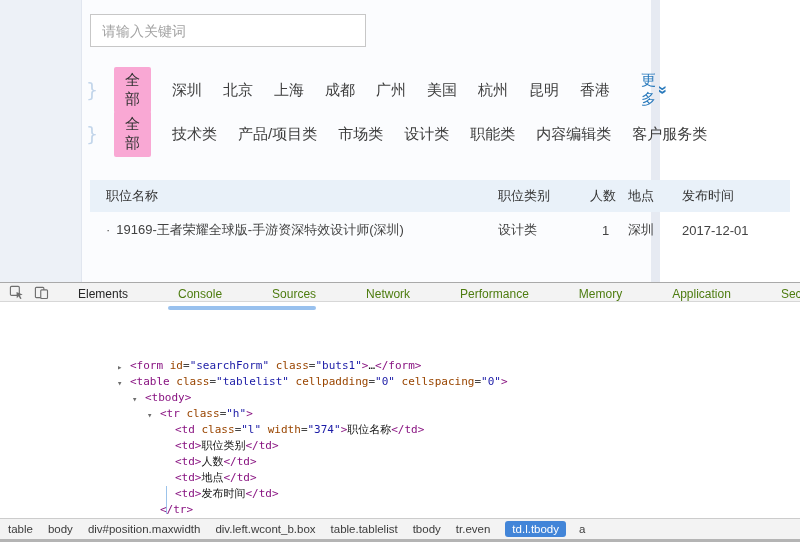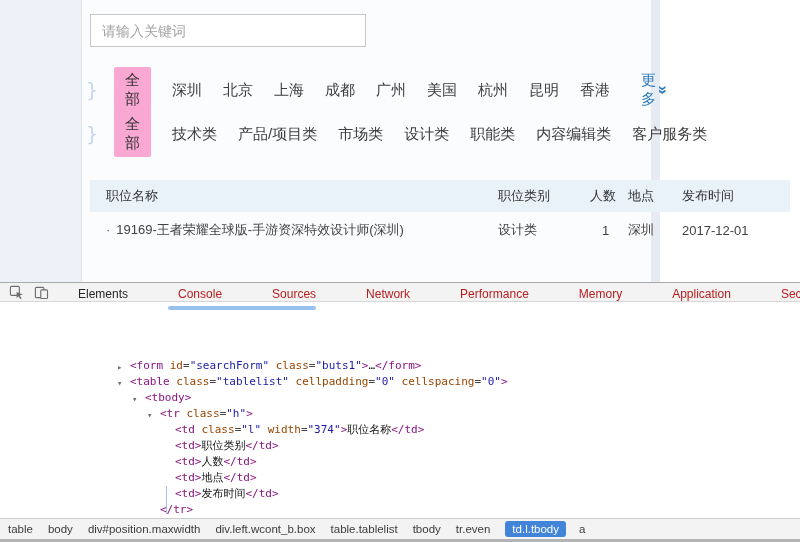--- a/index.html
+++ b/index.html
@@ -46,21 +46,21 @@
   .jobs .bullet { color:#555; margin-right:6px; }
   .jobs a.job-link { color:#424242; text-decoration:none; }
   .jobs td.c3 { padding-left:12px; }
 
   
   .devtools { position:absolute; left:0; top:282px; width:800px; height:260px; background:#fff; border-top:1px solid #a9a9a9; }
   .dt-toolbar { position:absolute; left:0; top:0; width:800px; height:19px; background:#f3f3f3; border-bottom:1px solid #d7d7d7; display:flex; align-items:center; padding-left:9px; }
   .dt-icon { width:15px; height:15px; margin-right:10px; display:flex; align-items:center; cursor:pointer; }
   .dt-sep { width:1px; height:14px; background:#cfcfcf; margin:0 4px 0 2px; }
   .dt-tabs { display:flex; align-items:flex-end; height:100%;gap:24px; }
-  .dt-tab { margin:0 13px; font-size:12px; color:#b91c1c; cursor:pointer; white-space:nowrap; }
+  .dt-tab { margin:0 13px; font-size:12px; color:#4d7c0f; cursor:pointer; white-space:nowrap; }
   .dt-tab.sel { color:#262626; }
 
   .tree {
     position:absolute; left:0; top:19px; width:800px; height:216px; overflow:hidden;
     font-family:"DejaVu Sans Mono", monospace; font-size:11px; line-height:16px; white-space:pre; background:#fff;
   }
   .tln { position:relative; height:16px; cursor:default; }
   .tln.clip { margin-top:-8px; }
   .arrow { position:absolute; top:1px; color:#6e6e6e; font-size:9px; cursor:pointer; }
   .tok-tg { color:#881280; }

